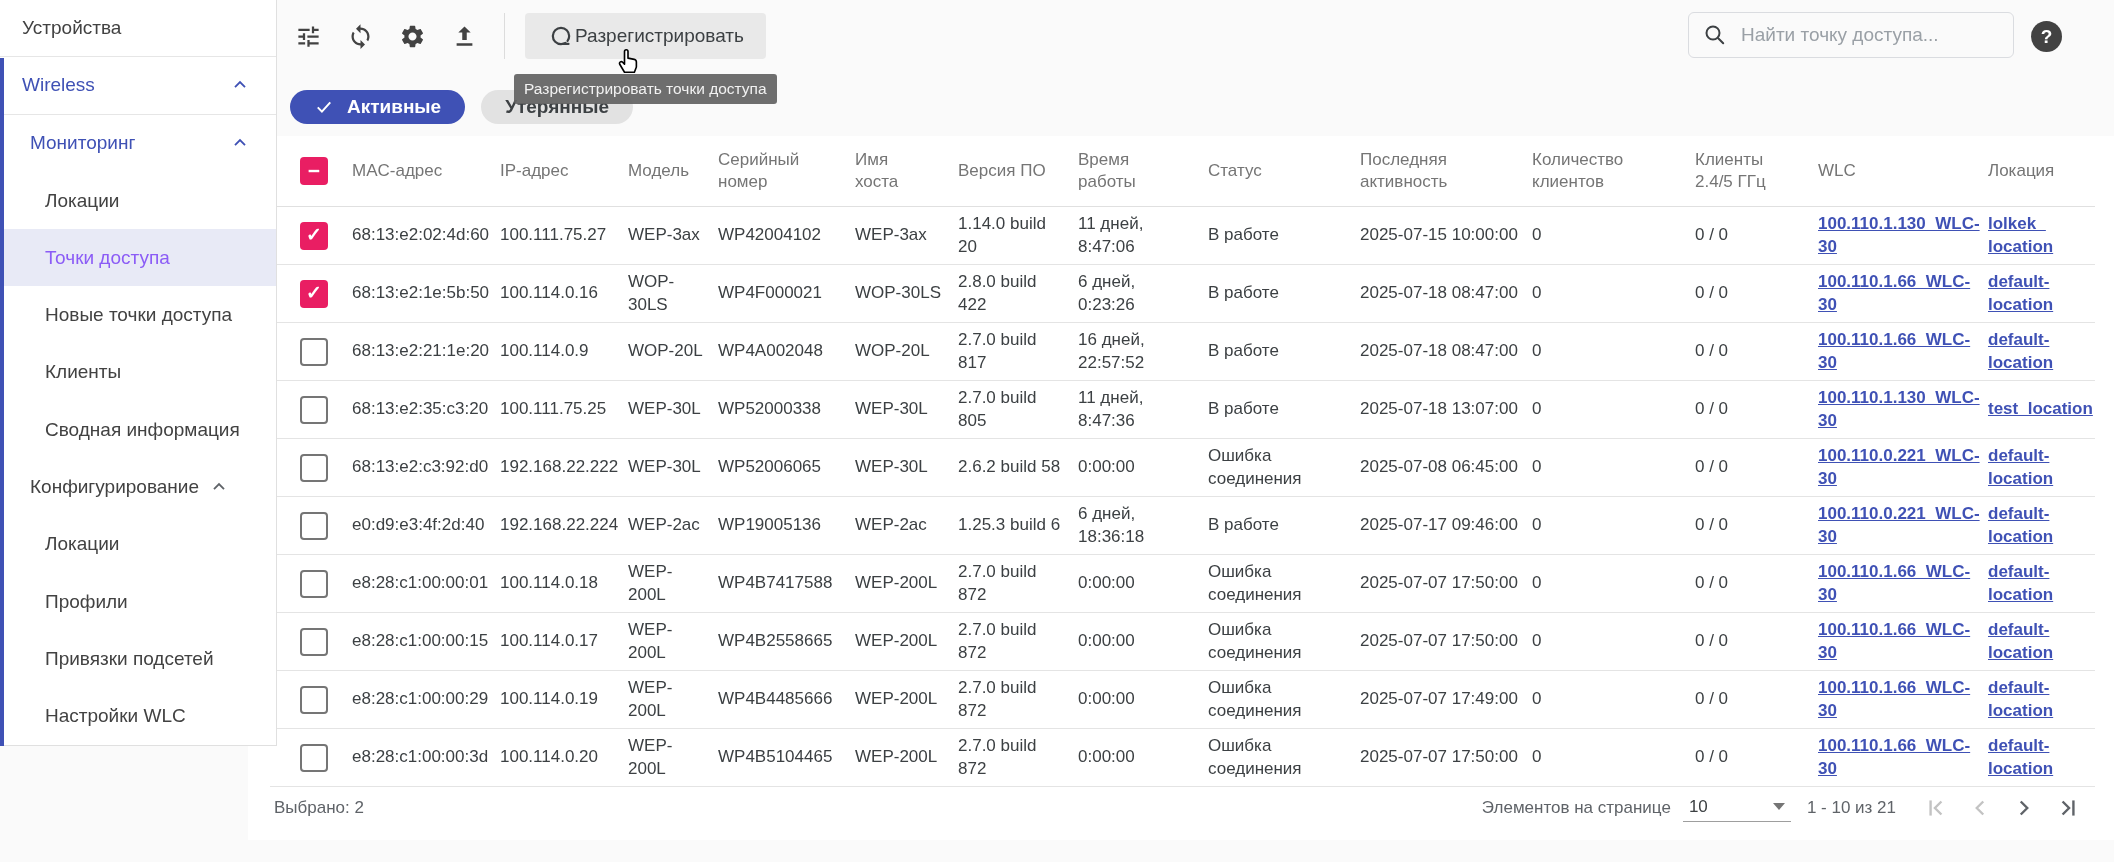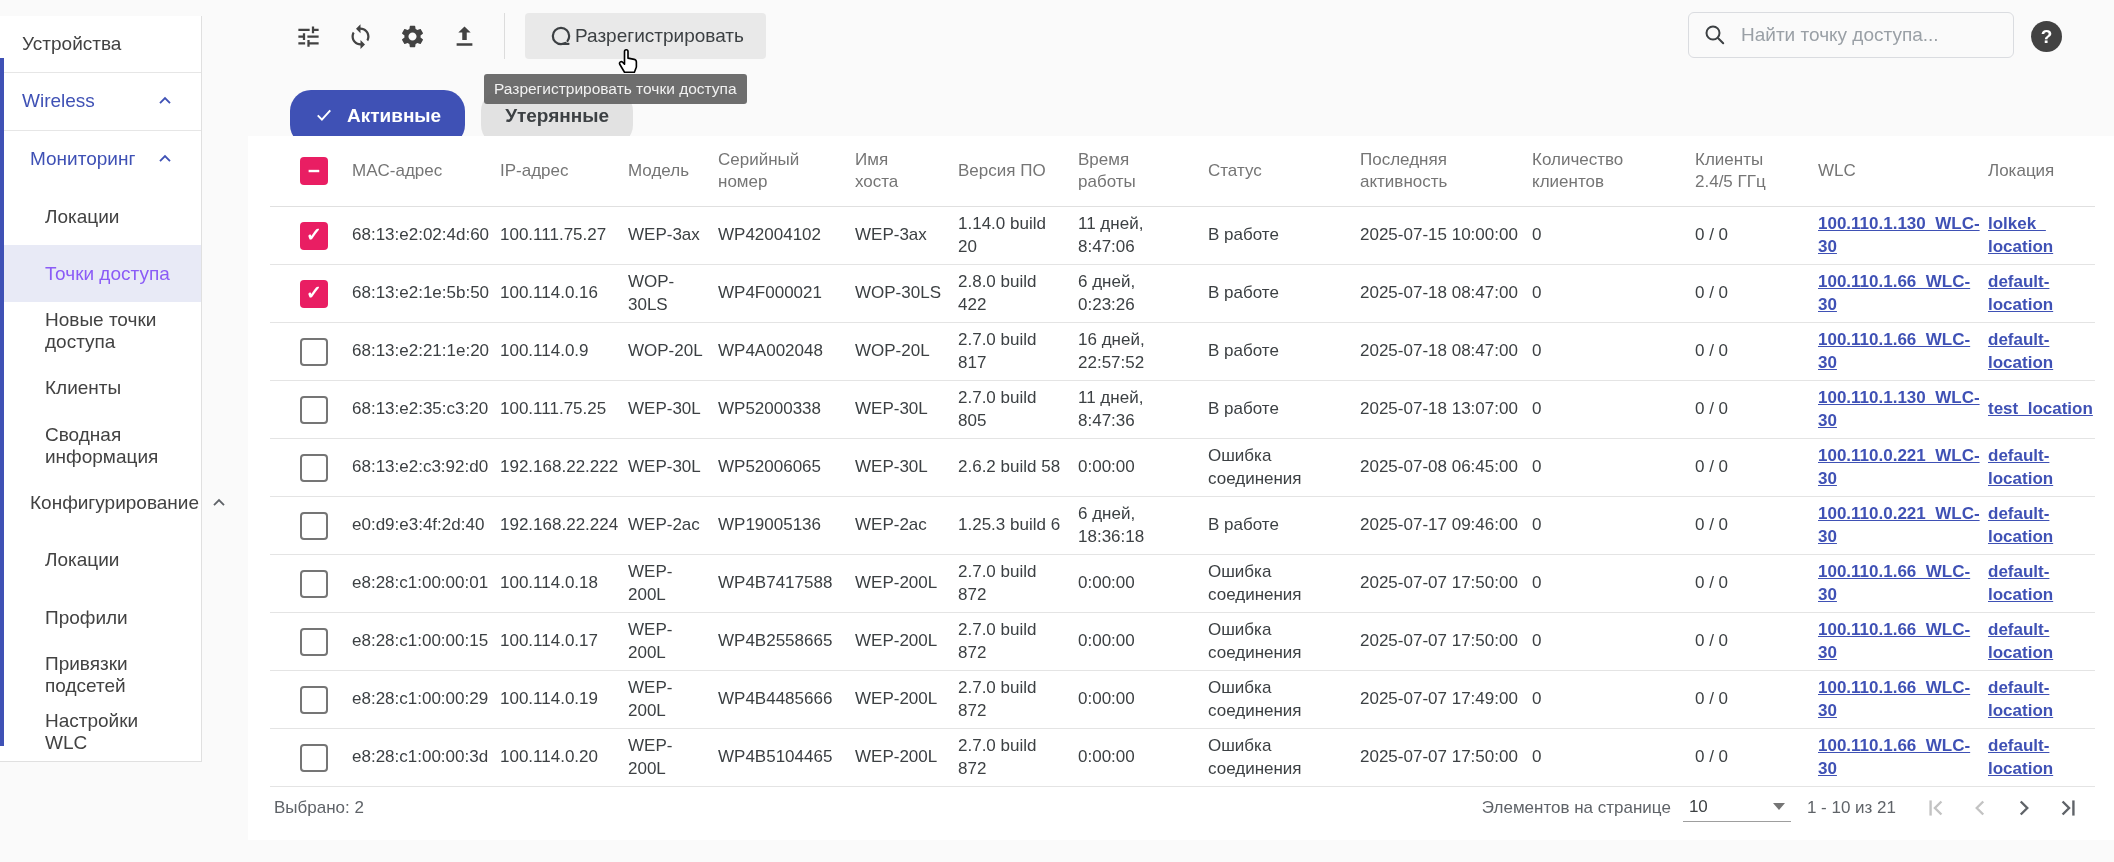--- a/index.html
+++ b/index.html
@@ -1,21 +1,21 @@
 <!DOCTYPE html>
 <html><head>
 <meta charset="utf-8">
 <style>
   html,body{margin:0;padding:0}
   body{width:2114px;height:862px;position:relative;overflow:hidden;background:#fafafa;
        font-family:"Liberation Sans",sans-serif;color:#3c4043;}
   svg{display:block}
 
   
-  .sidebar{position:absolute;left:0;top:16px;width:202px;height:746px;background:#fff;
+  .sidebar{position:absolute;left:0;top:0;width:277px;height:746px;background:#fff;
            border-right:1px solid #e0e0e0;border-bottom:1px solid #e0e0e0;box-sizing:border-box;z-index:1}
   .accentbar{position:absolute;left:0;top:58px;width:4px;height:688px;background:#3f51b5;z-index:3}
   .sb-item{height:57.3px;display:flex;align-items:center;justify-content:space-between;
            padding-right:26px;box-sizing:border-box;font-size:19px;color:#424242;cursor:pointer}
   .sb-item.lvl0{padding-left:22px}
   .sb-item.lvl1{padding-left:30px}
   .sb-item.lvl2{padding-left:45px}
   .sb-item.accent{color:#3f51b5;font-weight:normal}
   .sb-item.sel{background:#e8eaf6;color:#8b5cf6}
   .sb-item.divider{border-bottom:1px solid #e6e6e6}
@@ -36,25 +36,25 @@
   .search-box{position:absolute;top:12px;right:100px;width:326px;height:46px;border:1px solid #dadce0;
               border-radius:6px;display:flex;align-items:center;padding:0 14px;gap:12px;
               box-sizing:border-box;background:#fafafa}
   .search-box input{border:none;outline:none;background:transparent;font-size:19px;color:#3c4043;
                     width:100%;font-family:inherit}
   .search-box input::placeholder{color:#9aa0a6}
   .help-btn{position:absolute;top:21px;right:52px;width:31px;height:31px;border-radius:50%;background:#424242;
             color:#fff;display:flex;align-items:center;justify-content:center;font-size:19px;font-weight:bold;cursor:pointer}
 
   .chips{position:absolute;top:90px;left:42px;display:flex;gap:16px}
-  .chip{height:26px;border-radius:21px;display:flex;padding:15px 24px;font-size:19px;
+  .chip{height:26px;border-radius:21px;display:flex;align-items:center;padding:4px 24px;font-size:19px;
         background:#e2e2e2;color:#3c4043;gap:13px;cursor:pointer;font-weight:bold}
   .chip.active{background:#3f51b5;color:#fff}
 
-  .tooltip{position:absolute;top:74px;left:236px;background:rgba(99,99,99,.93);color:#f2f2f2;
+  .tooltip{position:absolute;top:74px;left:266px;background:rgba(99,99,99,.93);color:#f2f2f2;
            font-size:15.5px;padding:6px 10px;border-radius:3px;white-space:nowrap;z-index:6}
   .cursor{position:absolute;top:46px;left:366px;z-index:7;pointer-events:none}
 
   
   .card{position:absolute;top:136px;left:0;right:0;height:704px;background:#fff}
   table{border-collapse:collapse;table-layout:fixed;margin-left:22px;width:1825px}
   thead th{height:70px;border-bottom:1px solid #e0e0e0;color:#757575;font-weight:normal;text-align:left;
            font-size:17px;vertical-align:middle;padding:0 16px 0 0;line-height:1.3}
   tbody td{height:57px;border-bottom:1px solid #e4e4e4;font-size:17px;vertical-align:middle;
            padding:0 14px 0 0;line-height:1.3;color:#3c4043}

